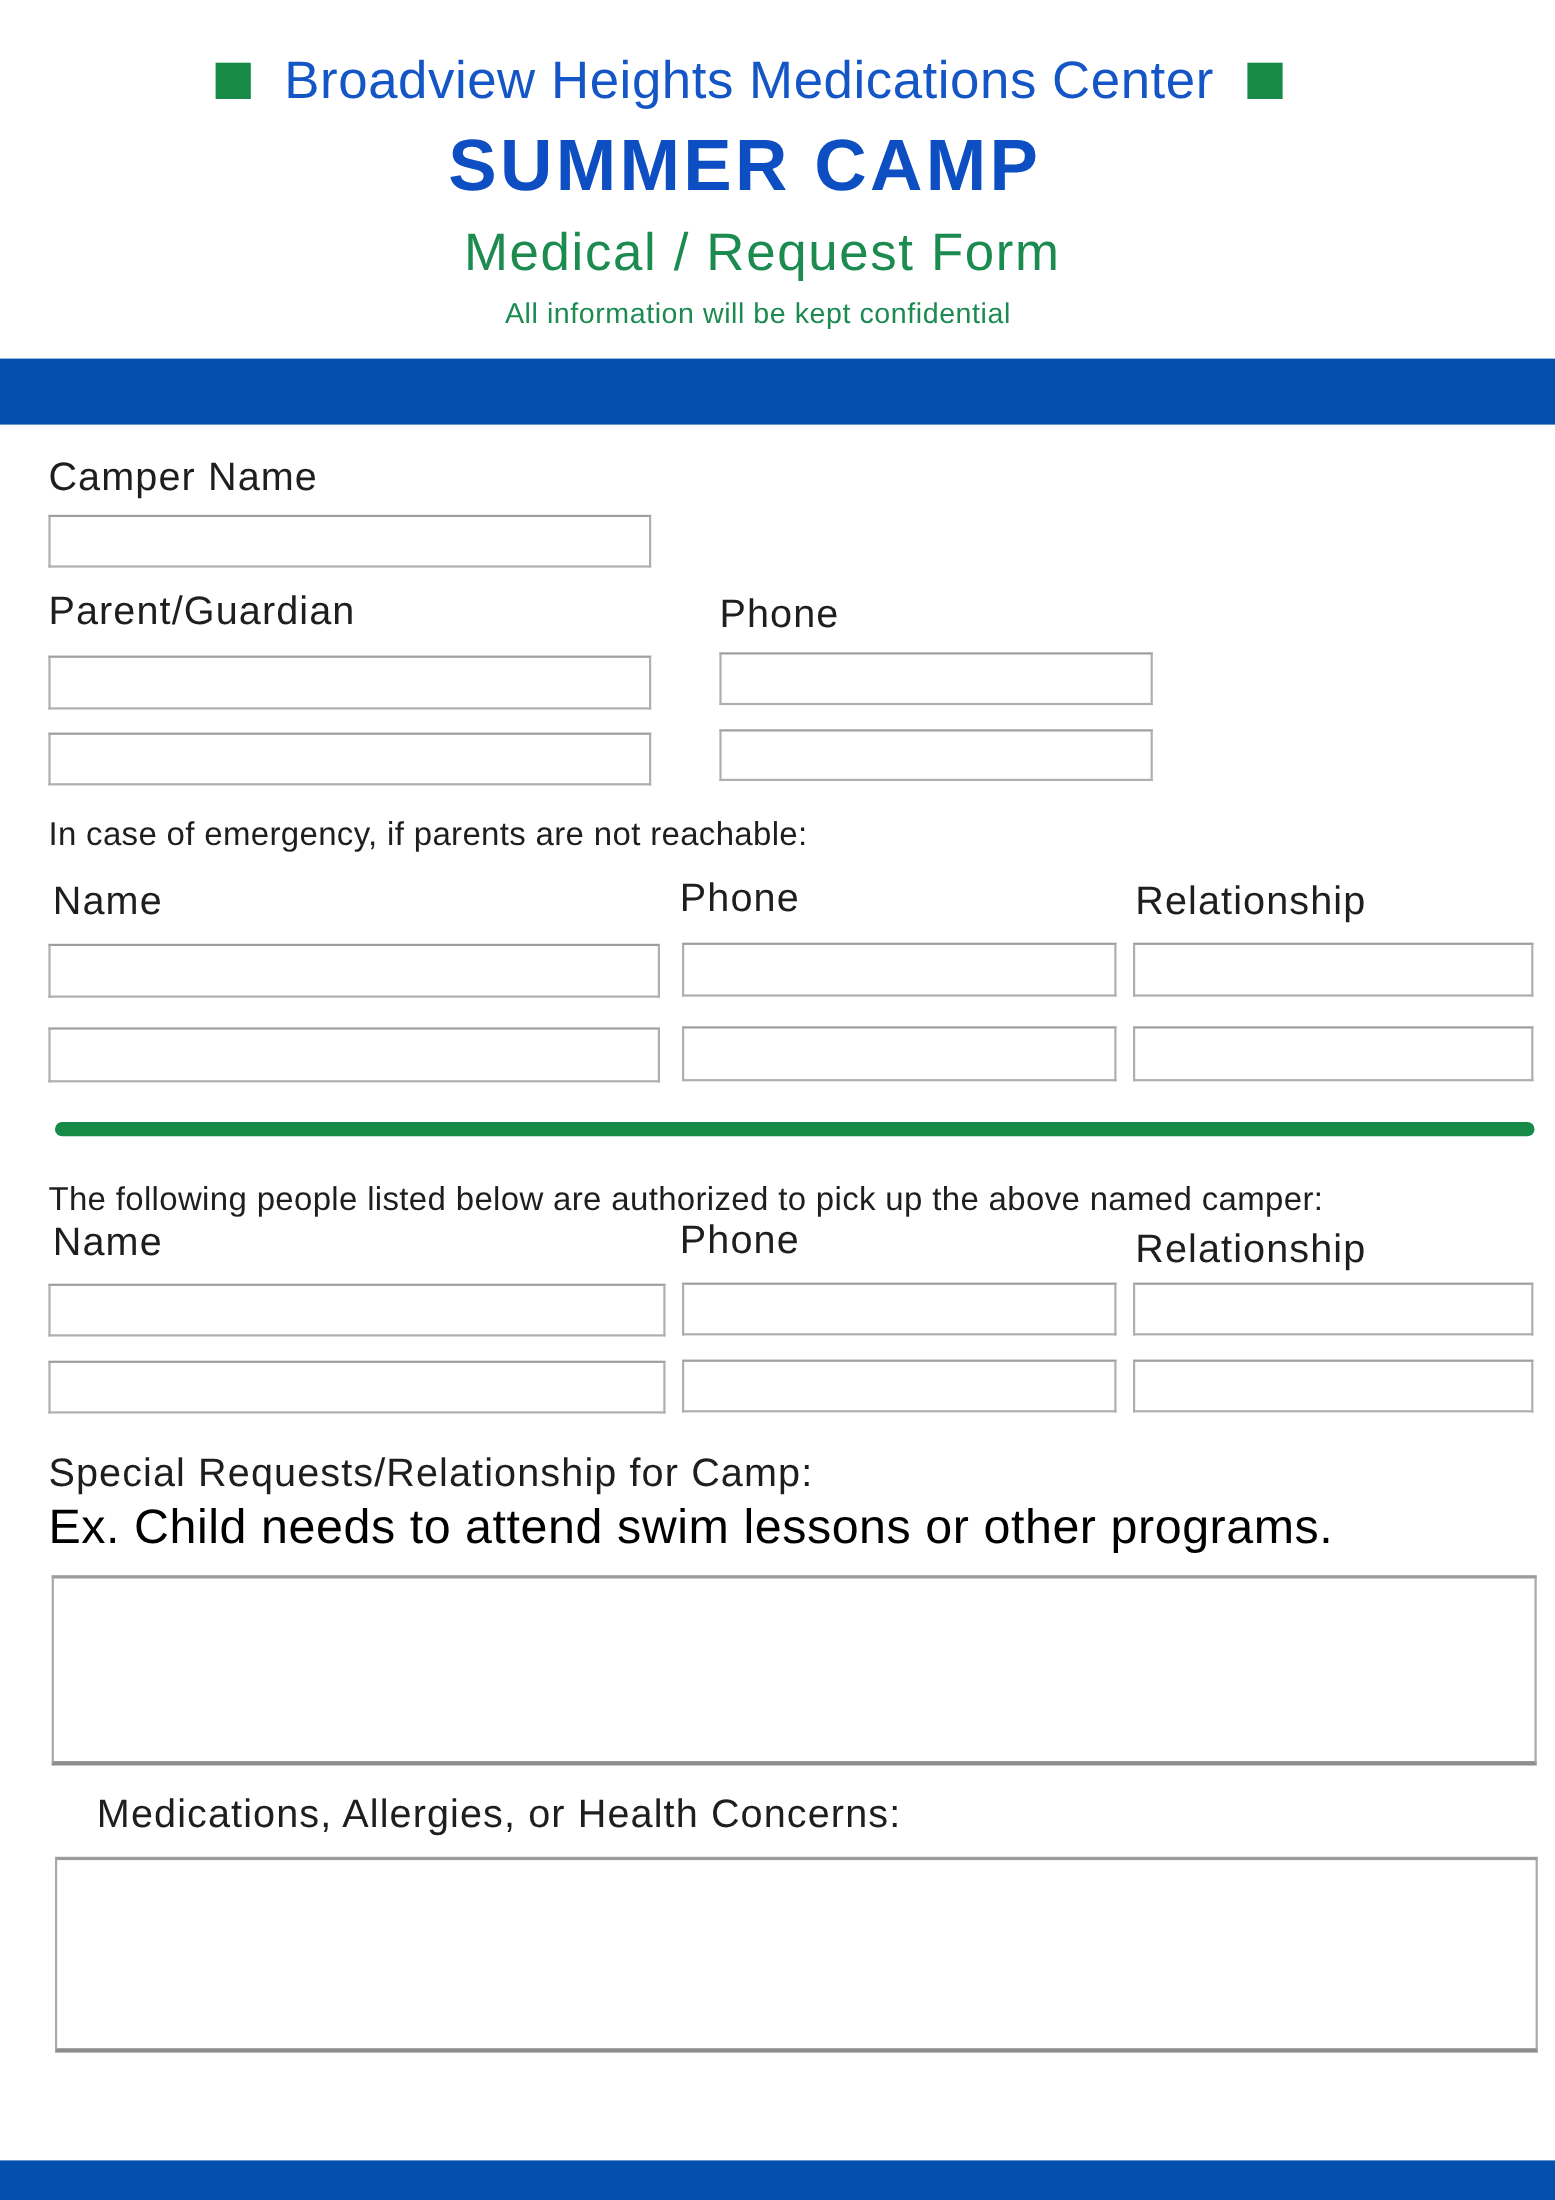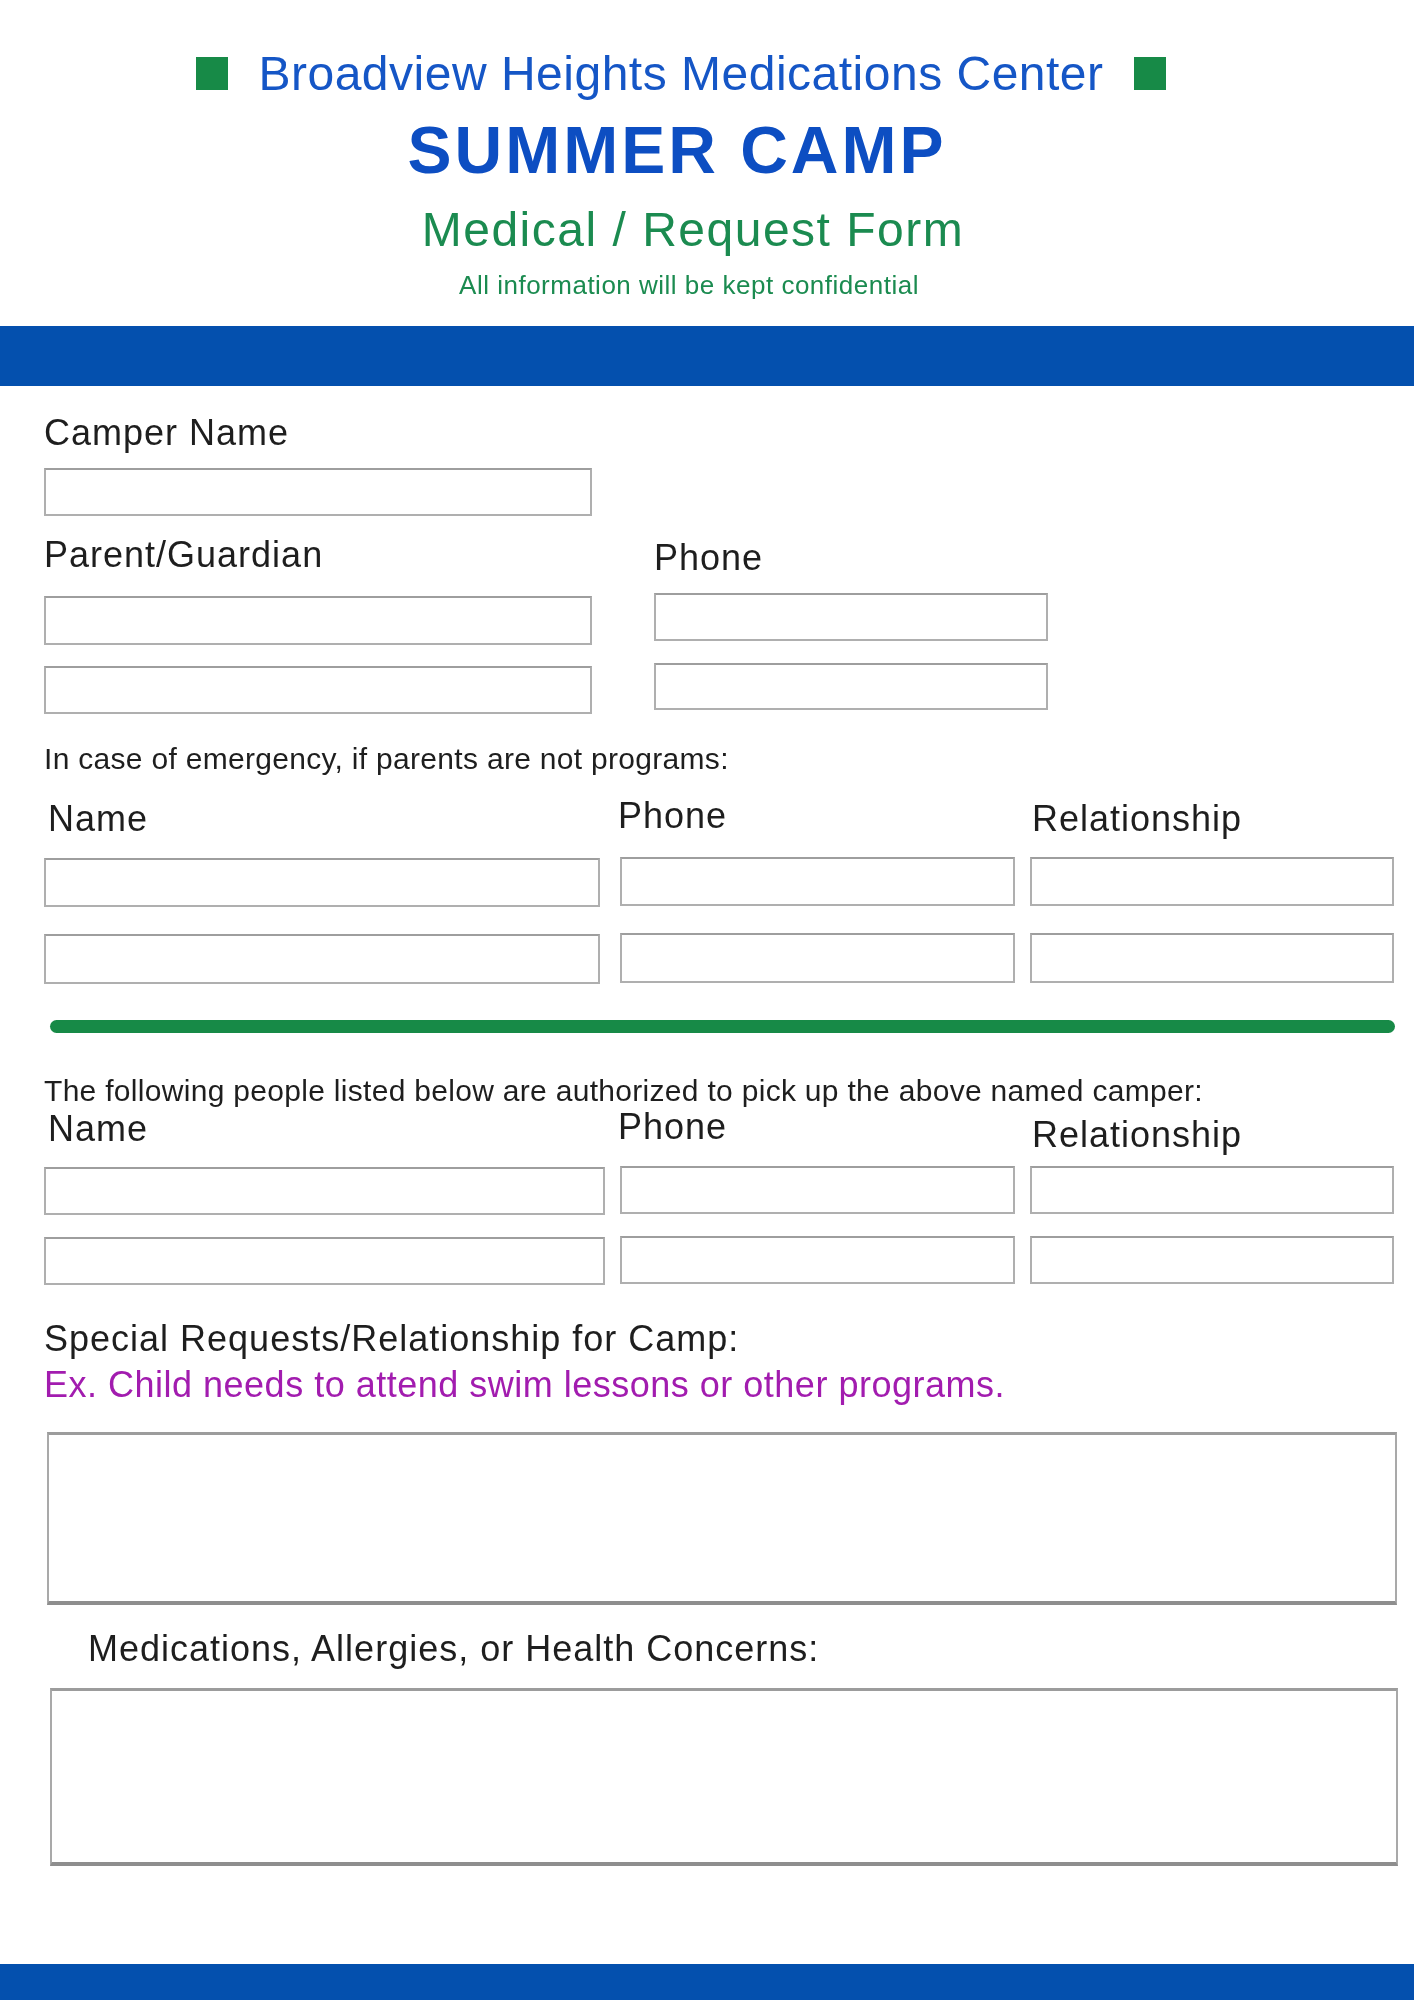--- a/index.html
+++ b/index.html
@@ -48,21 +48,21 @@
   .band.bottom-band{top:1964px; height:36px;}
 
   
   .field-label{
     font-size:36px; color:#1e1e1e; letter-spacing:1px; white-space:nowrap;
   }
   .intro-text{
     font-size:30px; color:#1e1e1e; letter-spacing:0.3px; white-space:nowrap;
   }
   .example-text{
-    font-size:36px; color:#a21caf; letter-spacing:0.5px; white-space:nowrap;
+    font-size:44px; color:#000000; letter-spacing:0.5px; white-space:nowrap;
   }
 
   
   .box{
     position:absolute;
     background:#ffffff;
     border:2px solid #afafaf;
     border-top-color:#9e9e9e;
     box-sizing:border-box;
     font-family:"Liberation Sans", sans-serif;
@@ -103,21 +103,21 @@
   <div class="abs field-label" style="left:44px; top:412px;">Camper Name</div>
   <input type="text" class="box" style="left: 44px; top: 468px; width: 548px; height: 48px;">
 
   <div class="abs field-label" style="left:44px; top:534px;">Parent/Guardian</div>
   <div class="abs field-label" style="left:654px; top:537px;">Phone</div>
   <input type="text" class="box" style="left: 44px; top: 596px; width: 548px; height: 49px;">
   <input type="text" class="box" style="left: 654px; top: 593px; width: 394px; height: 48px;">
   <input type="text" class="box" style="left: 44px; top: 666px; width: 548px; height: 48px;">
   <input type="text" class="box" style="left: 654px; top: 663px; width: 394px; height: 47px;">
 
-  <div class="abs intro-text" style="left:44px; top:742px;">In case of emergency, if parents are not programs:</div>
+  <div class="abs intro-text" style="left:44px; top:742px;">In case of emergency, if parents are not reachable:</div>
   <div class="abs field-label" style="left:48px; top:798px;">Name</div>
   <div class="abs field-label" style="left:618px; top:795px;">Phone</div>
   <div class="abs field-label" style="left:1032px; top:798px;">Relationship</div>
 
   <input type="text" class="box" style="left: 44px; top: 858px; width: 556px; height: 49px;">
   <input type="text" class="box" style="left: 620px; top: 857px; width: 395px; height: 49px;">
   <input type="text" class="box" style="left: 1030px; top: 857px; width: 364px; height: 49px;">
   <input type="text" class="box" style="left: 44px; top: 934px; width: 556px; height: 50px;">
   <input type="text" class="box" style="left: 620px; top: 933px; width: 395px; height: 50px;">
   <input type="text" class="box" style="left: 1030px; top: 933px; width: 364px; height: 50px;">

